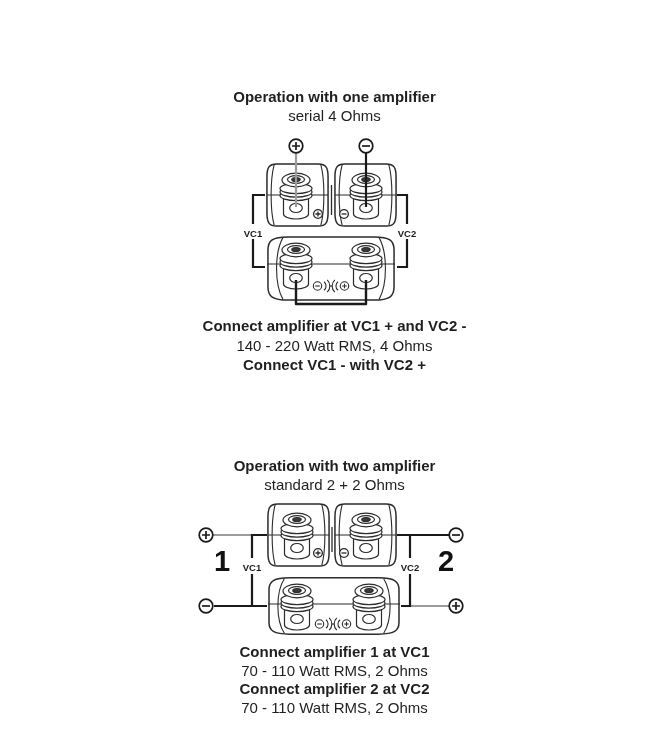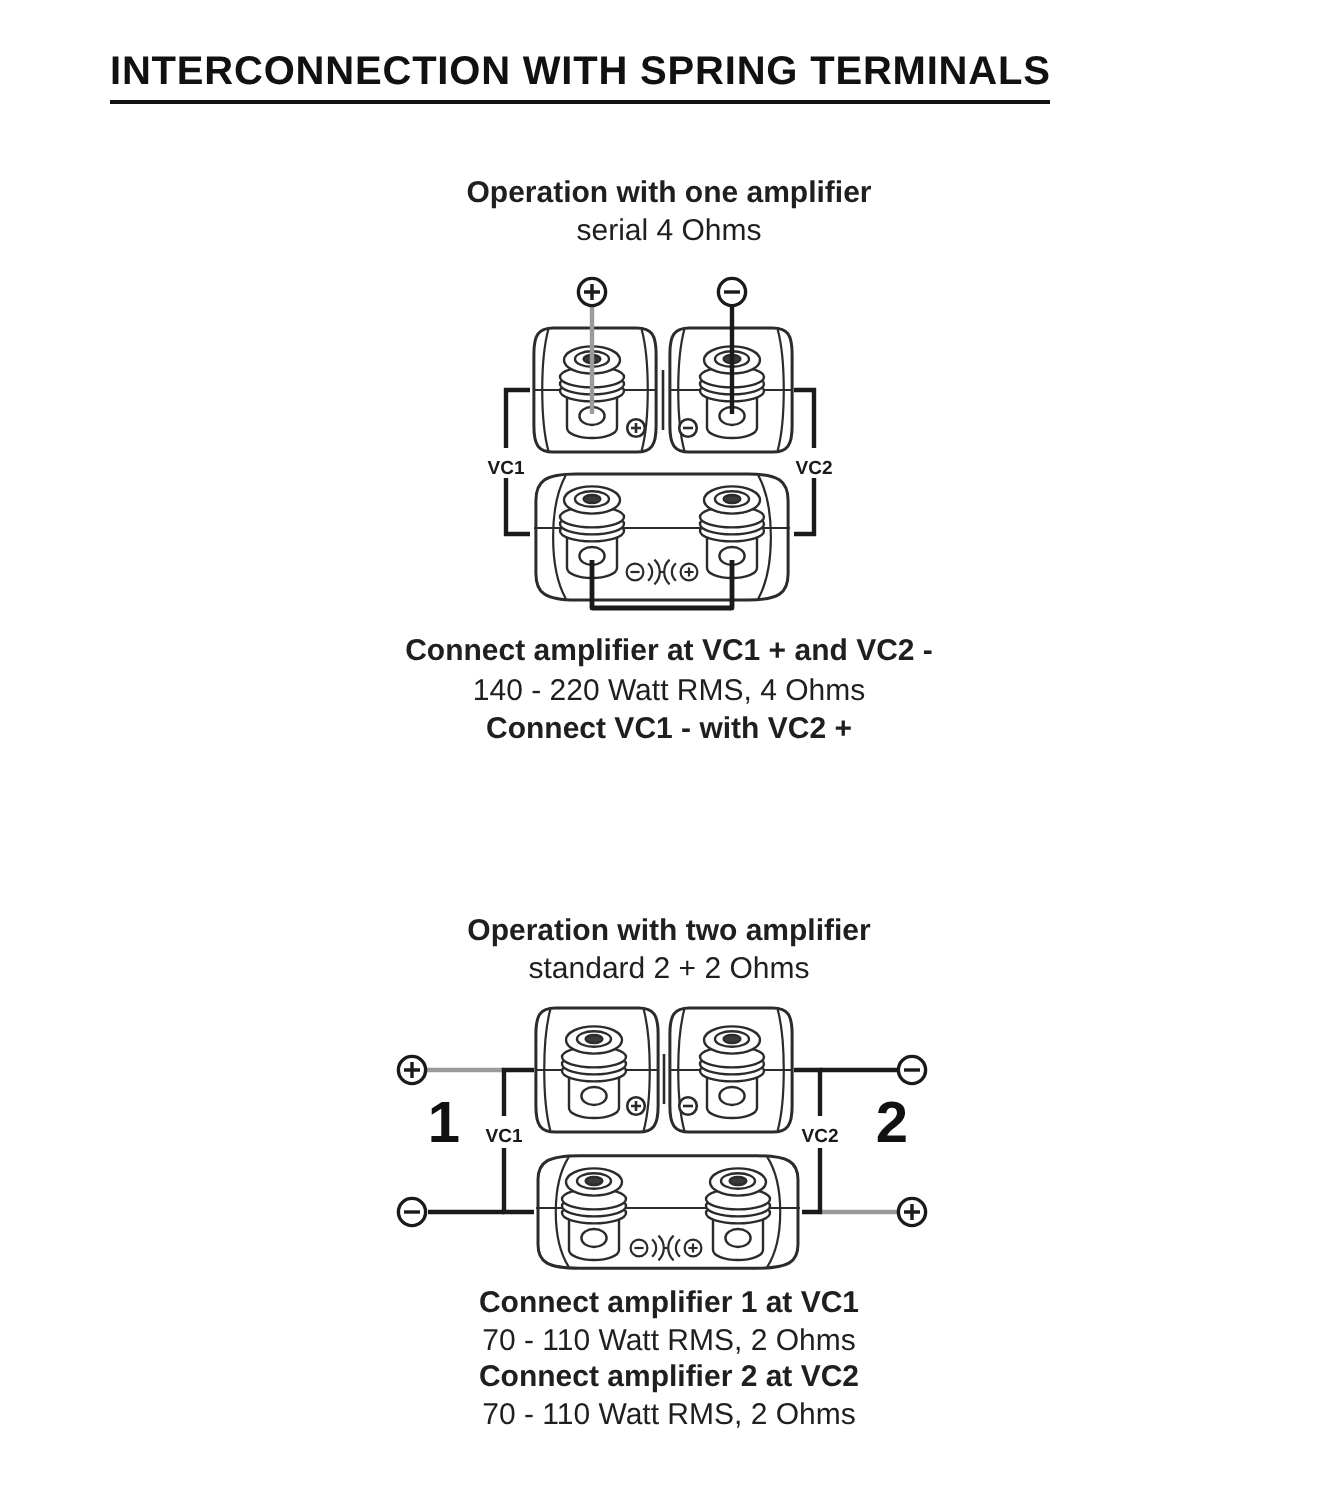--- a/index.html
+++ b/index.html
@@ -21,21 +21,20 @@
   svg{position:absolute;display:block;}
   svg text{font-family:"Liberation Sans",sans-serif;}
   .vc-label{font-size:9.5px;font-weight:bold;fill:#1a1a1a;}
   .amp-num{font-size:29px;font-weight:bold;fill:#111;}
 </style>
 </head>
 <body>
 
 <div id="page">
 
-  <div class="title">INTERCONNECTION WITH SPRING TERMINALS</div>
 
   <div class="center" style="top:88px">
     <div class="h-bold">Operation with one amplifier</div>
     <div class="h-reg">serial 4 Ohms</div>
   </div>
 
   <svg style="left:230px;top:136px" width="200" height="174" viewBox="230 136 200 174">
     <defs>
       <symbol id="blk" viewBox="0 0 100 100" preserveAspectRatio="none">
         <path d="M 17 1.5 L 83 1.5 C 95 1.5 98.5 7 98.5 22 L 98.5 78 C 98.5 93 95 98.5 83 98.5 L 17 98.5 C 5 98.5 1.5 93 1.5 78 L 1.5 22 C 1.5 7 5 1.5 17 1.5 Z" fill="#ffffff" stroke="#2b2b2b" stroke-width="1.5" vector-effect="non-scaling-stroke"></path>

